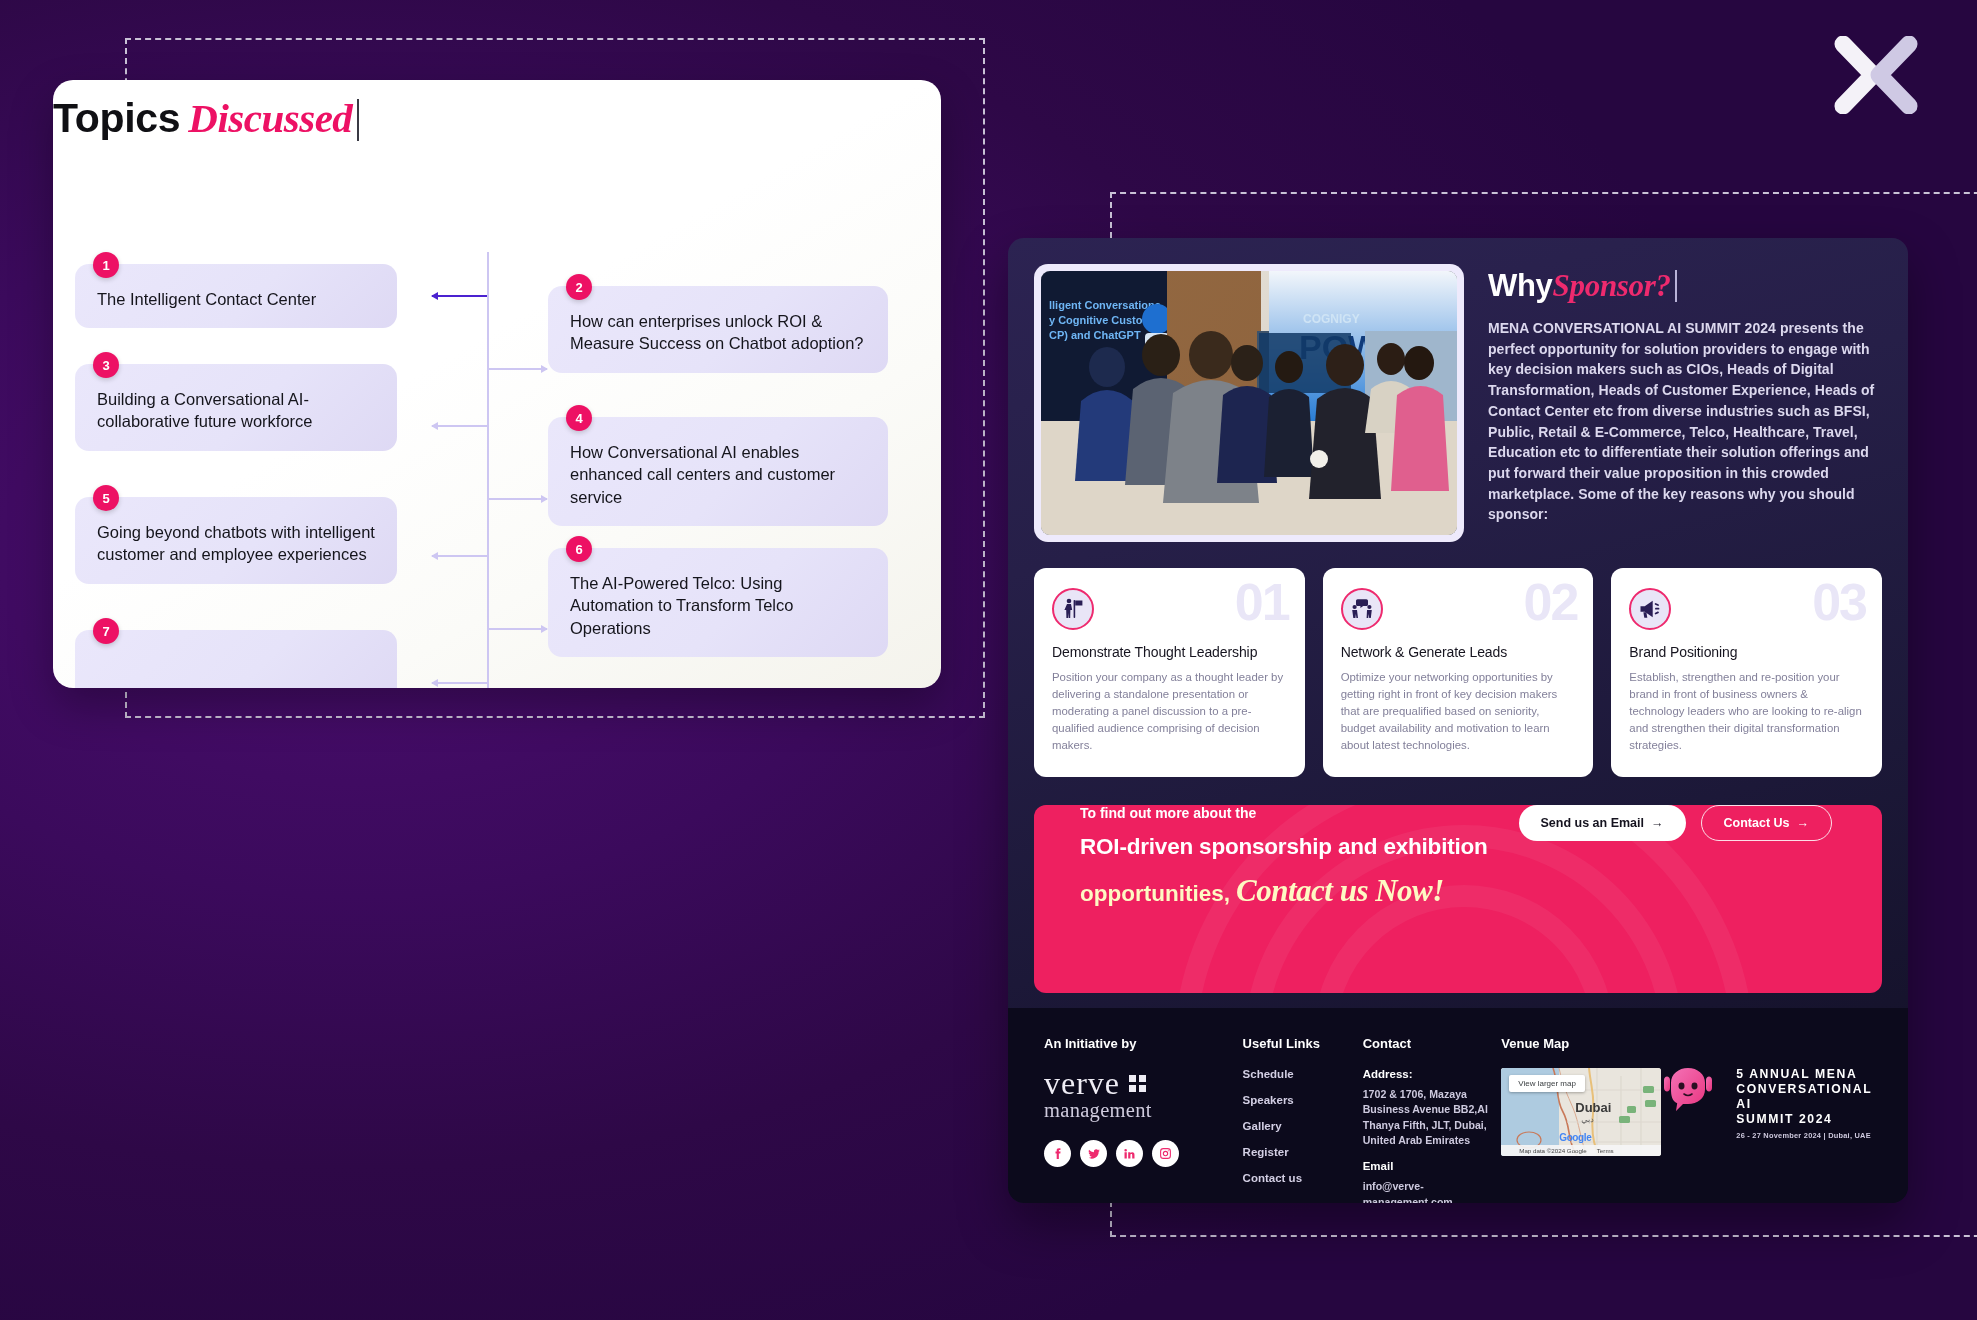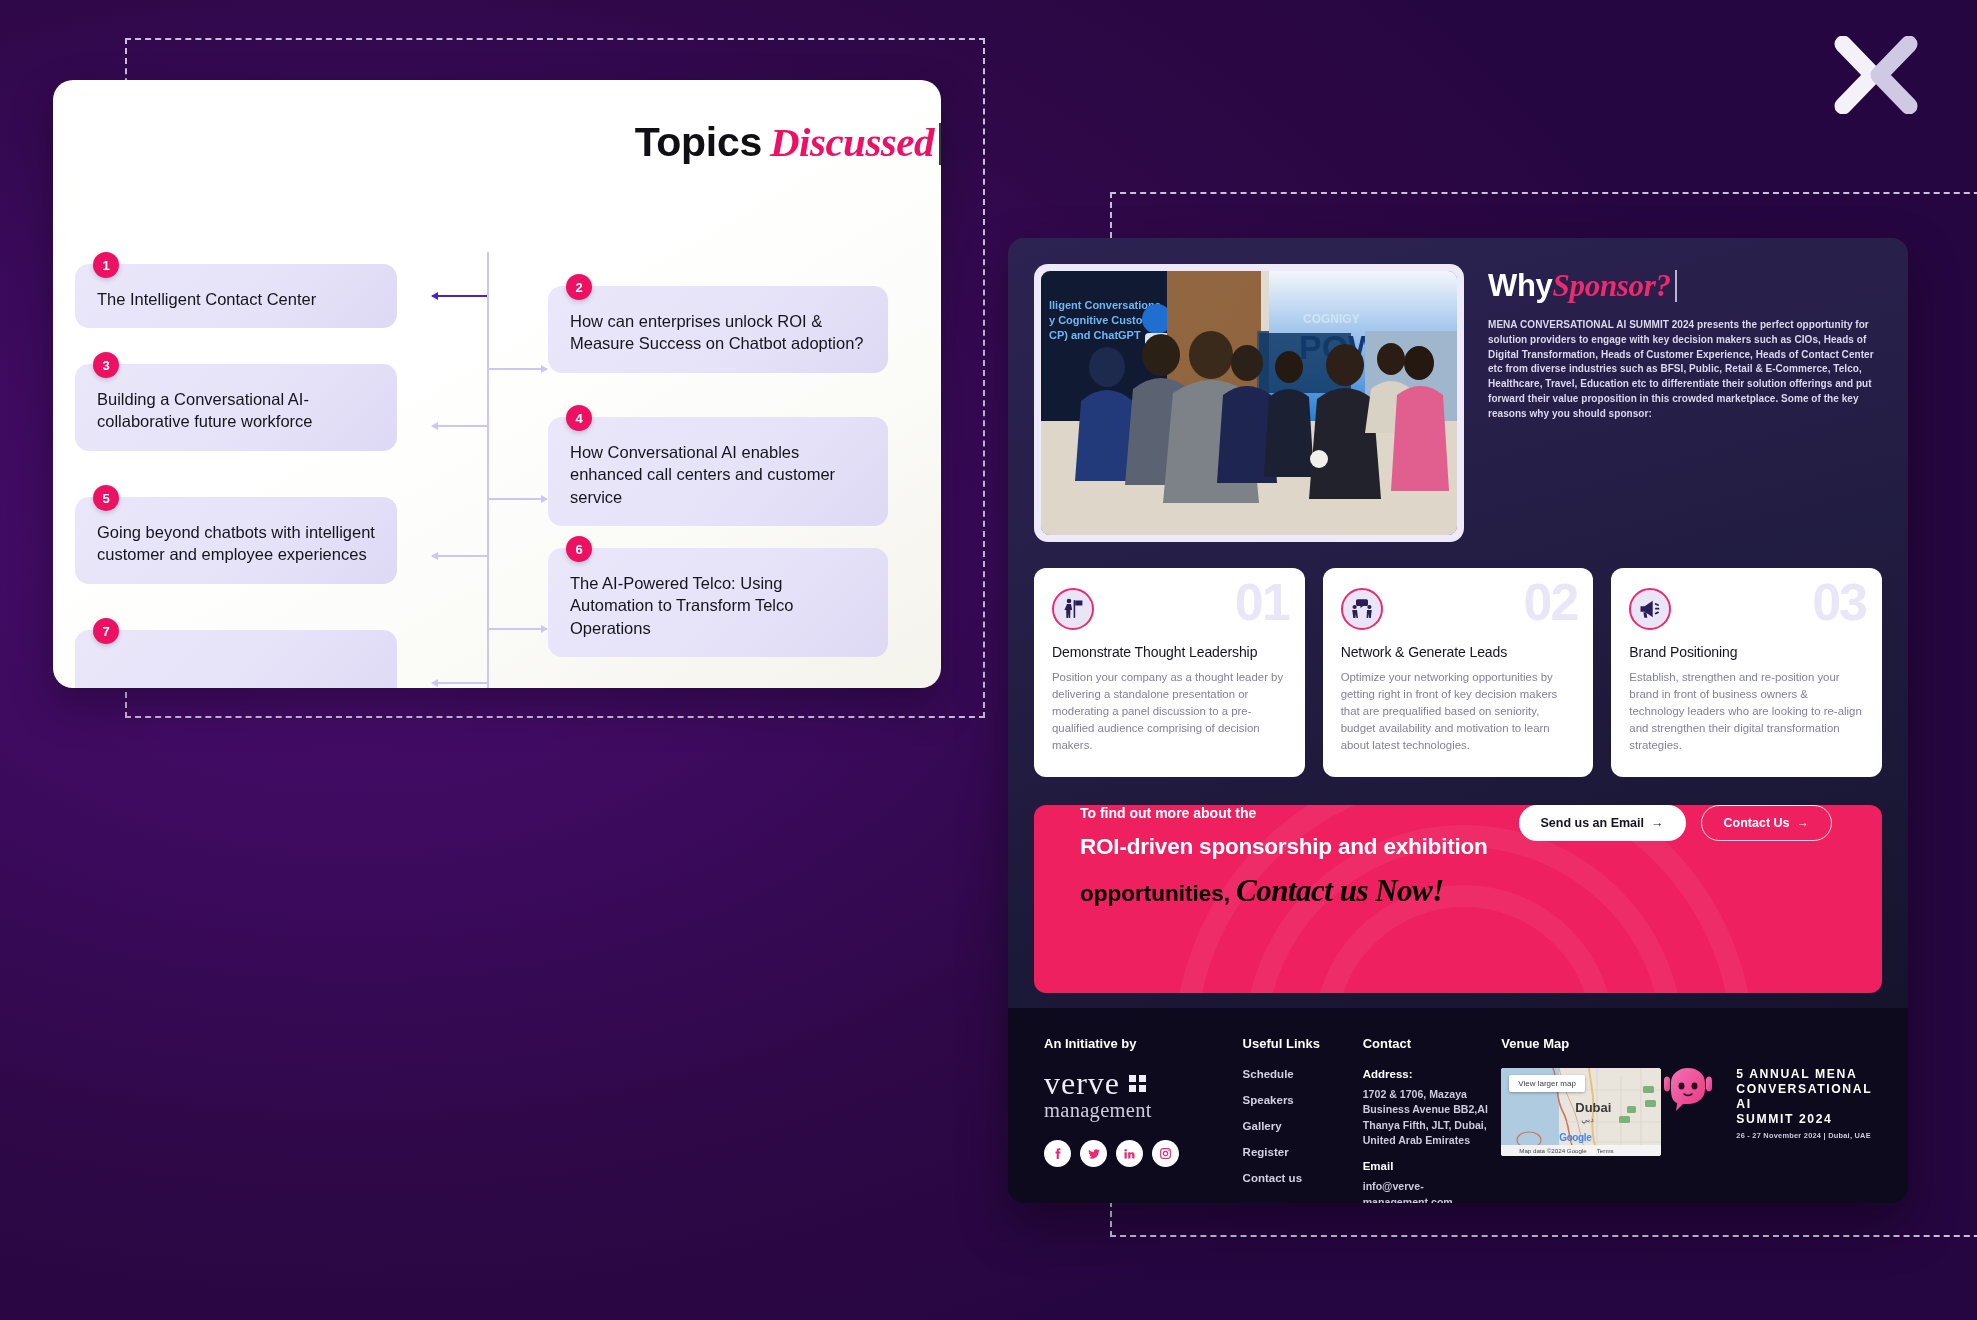--- a/index.html
+++ b/index.html
@@ -27,21 +27,21 @@
 
   
   #topics-card {
     position: absolute; left: 53px; top: 80px; width: 888px; height: 608px;
     background: linear-gradient(150deg,#ffffff 0%,#ffffff 45%,#fbfbf8 70%,#f4f3ec 100%);
     border-radius: 20px;
     box-shadow: 0 18px 44px rgba(0,0,0,.30);
     overflow: hidden;
   }
   #topics-title {
-    text-align: right; margin-top: 42px;
+    text-align: left; margin-top: 18px;
     font-size: 41px; font-weight: 700; color: #101014;
     letter-spacing: -.3px; line-height: 1;
   }
   #topics-title .accent {
     font-family: "Liberation Serif", serif;
     font-style: italic; font-weight: 700; color: #ed1164;
     margin-left: 8px; letter-spacing: -.5px;
   }
   #topics-title .caret {
     display: inline-block; width: 2px; height: 42px; background: #3a3a44;
@@ -99,21 +99,21 @@
   #why-title { font-size: 31px; font-weight: 800; color: #ffffff; letter-spacing: -.3px; line-height: 1; }
   #why-title .accent {
     font-family: "Liberation Serif", serif; font-style: italic; font-weight: 700;
     color: #ee2a6e; margin-left: 0;
   }
   #why-title .caret {
     display: inline-block; width: 2px; height: 32px; background: #b9b3d8;
     vertical-align: -6px; margin-left: 4px;
   }
   #why-body {
-    margin-top: 16px; font-size: 10px; line-height: 1.48;
+    margin-top: 16px; font-size: 14px; line-height: 1.48;
     color: #dcd8ee; font-weight: 700; letter-spacing: .05px;
   }
 
   #benefit-row { display: flex; gap: 18px; padding: 26px 26px 0 26px; }
   .bcard {
     flex: 1; background: #ffffff; border-radius: 12px;
     padding: 20px 18px 22px 18px; position: relative; overflow: hidden;
     min-height: 200px;
   }
   .bnum {
@@ -135,21 +135,21 @@
     background: #ee2060; position: relative; overflow: hidden;
     display: flex; 
   }
   .ring { position: absolute; border-radius: 50%; border: 22px solid rgba(255,255,255,.055); }
   #ring1 { width: 300px; height: 300px; left: 280px; top: 80px; }
   #ring2 { width: 440px; height: 440px; left: 210px; top: 20px; }
   #ring3 { width: 580px; height: 580px; left: 140px; top: -45px; }
   #cta-text { position: relative; z-index: 2; padding-left: 46px; flex: 1; }
   #cta-line1 { font-size: 14px; font-weight: 700; color: #ffffff; }
   #cta-line2 { font-size: 22.5px; font-weight: 800; color: #ffffff; margin-top: 13px; letter-spacing: -.2px; }
-  #cta-line3 { font-size: 22.5px; font-weight: 800; color: #000000; margin-top: 13px; }
+  #cta-line3 { font-size: 22.5px; font-weight: 800; color: #fef9c3; margin-top: 13px; }
   #cta-line3 .script {
     font-family: "Liberation Serif", serif; font-style: italic; font-weight: 700;
     font-size: 31px; margin-left: 6px; letter-spacing: -.5px;
   }
   #cta-buttons { position: relative; z-index: 2; display: flex; gap: 15px; padding-right: 50px; }
   .cta-btn {
     height: 36px; padding: 0 22px; border-radius: 22px;
     display: flex; align-items: center; gap: 7px;
     font-size: 12.5px; font-weight: 700; white-space: nowrap; cursor: pointer;
   }

